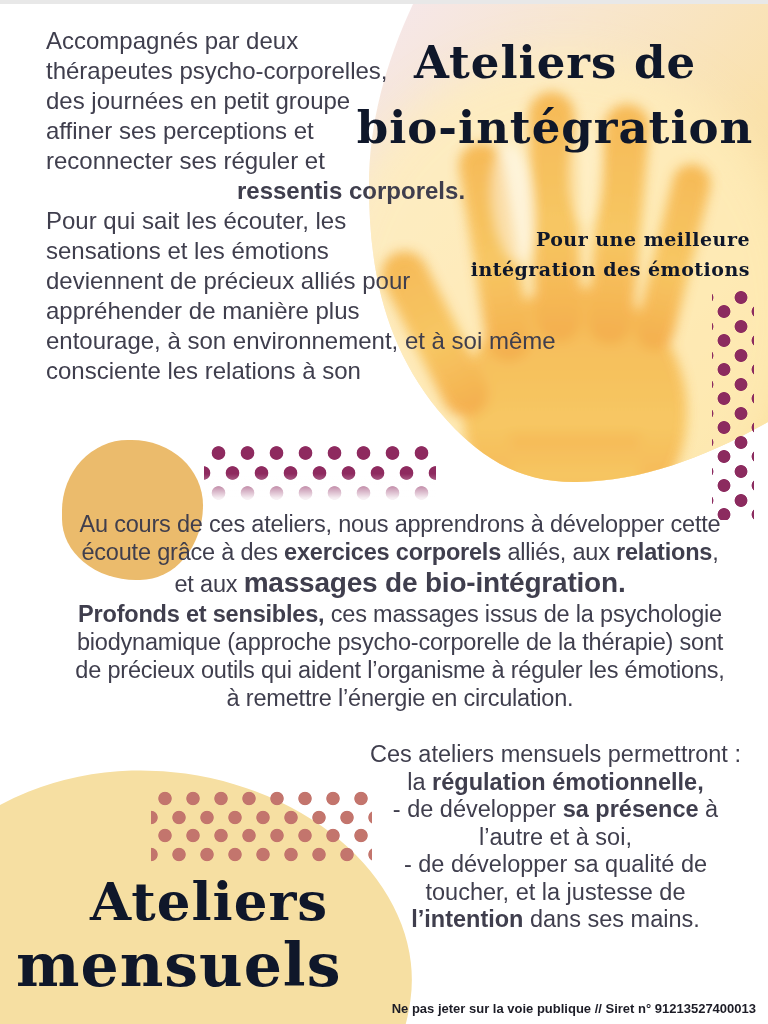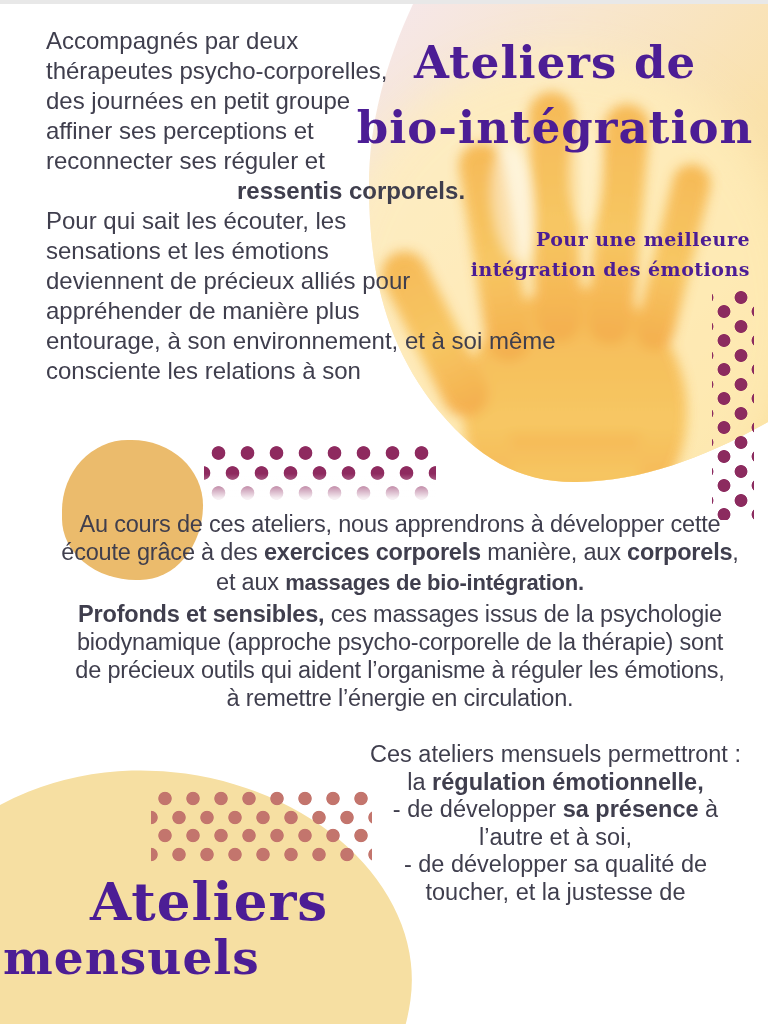--- a/index.html
+++ b/index.html
@@ -52,42 +52,42 @@
     background-position:0 -11px, 14px 8px;
   }
   
   .txt{ position:absolute; z-index:3; }
   .intro{
     left:46px; top:22px; width:610px;
     font-size:24px; line-height:30px;
   }
   .intro .b{ font-weight:bold;text-align:center; }
   .deco{
-    font-family:"DejaVu Serif", serif; font-weight:bold; color:#4c1d95;
+    font-family:"DejaVu Serif", serif; font-weight:bold; color:#0f172a;
   }
   .main-title{
     left:345px; top:26px; width:420px; text-align:center;
     font-size:45px; line-height:65px; letter-spacing:1px;
   }
   .subtitle{
     left:390px; top:220px; width:360px; text-align:right;
     font-size:19px; line-height:30px; letter-spacing:0.5px;
   }
   .mid{
     left:16px; top:506px; width:768px; text-align:center;
     font-size:23.5px; line-height:28px; letter-spacing:-0.2px;
   }
   .mid b, .benefits b{ font-weight:bold; }
-  .mid .lg{ font-size:22px; line-height:34px; }
+  .mid .lg{ font-size:28px; line-height:34px; }
   .benefits{
     left:348px; top:737px; width:415px; text-align:center;
     font-size:23.5px; line-height:27.5px;
   }
   .bt1{ position:absolute; left:90px;  top:866px; z-index:3; font-size:53px; letter-spacing:1px;}
-  .bt2{ position:absolute; left:3px;  top:926px; z-index:3; font-size:47px; letter-spacing:1px;}
+  .bt2{ position:absolute; left:16px;  top:926px; z-index:3; font-size:60px; letter-spacing:1px;}
   .footer{
     position:absolute; left:0; right:12px; top:997px; z-index:3;
     text-align:right; font-size:13px; font-weight:600; color:#1c1c26;
   }
 </style>
 </head>
 <body>
 
 <div class="page">
 
@@ -157,34 +157,36 @@
     <div>bio-intégration</div>
   </div>
 
   <div class="txt deco subtitle">
     <div>Pour une meilleure</div>
     <div>intégration des émotions</div>
   </div>
 
   <div class="txt mid">
     <div>Au cours de ces ateliers, nous apprendrons à développer cette</div>
-    <div><span>écoute grâce à des </span><b>exercices corporels</b><span> manière, aux </span><b>corporels</b><span>,</span></div>
+    <div><span>écoute grâce à des </span><b>exercices corporels</b><span> alliés, aux </span><b>relations</b><span>,</span></div>
     <div><span>et aux </span><b class="lg">massages de bio-intégration.</b></div>
     <div><b>Profonds et sensibles,</b><span> ces massages issus de la psychologie</span></div>
     <div>biodynamique (approche psycho-corporelle de la thérapie) sont</div>
     <div>de précieux outils qui aident l’organisme à réguler les émotions,</div>
     <div>à remettre l’énergie en circulation.</div>
   </div>
 
   <div class="txt benefits">
     <div>Ces ateliers mensuels permettront :</div>
     <div><span>la </span><b>régulation émotionnelle,</b></div>
     <div><span>- de développer </span><b>sa présence</b><span> à</span></div>
     <div>l’autre et à soi,</div>
     <div>- de développer sa qualité de</div>
     <div>toucher, et la justesse de</div>
+    <div><b>l’intention</b><span> dans ses mains.</span></div>
   </div>
 
   <div class="deco bt1">Ateliers</div>
   <div class="deco bt2">mensuels</div>
 
+  <div class="footer">Ne pas jeter sur la voie publique // Siret n° 91213527400013</div>
 
 </div>
 
 </body></html>

